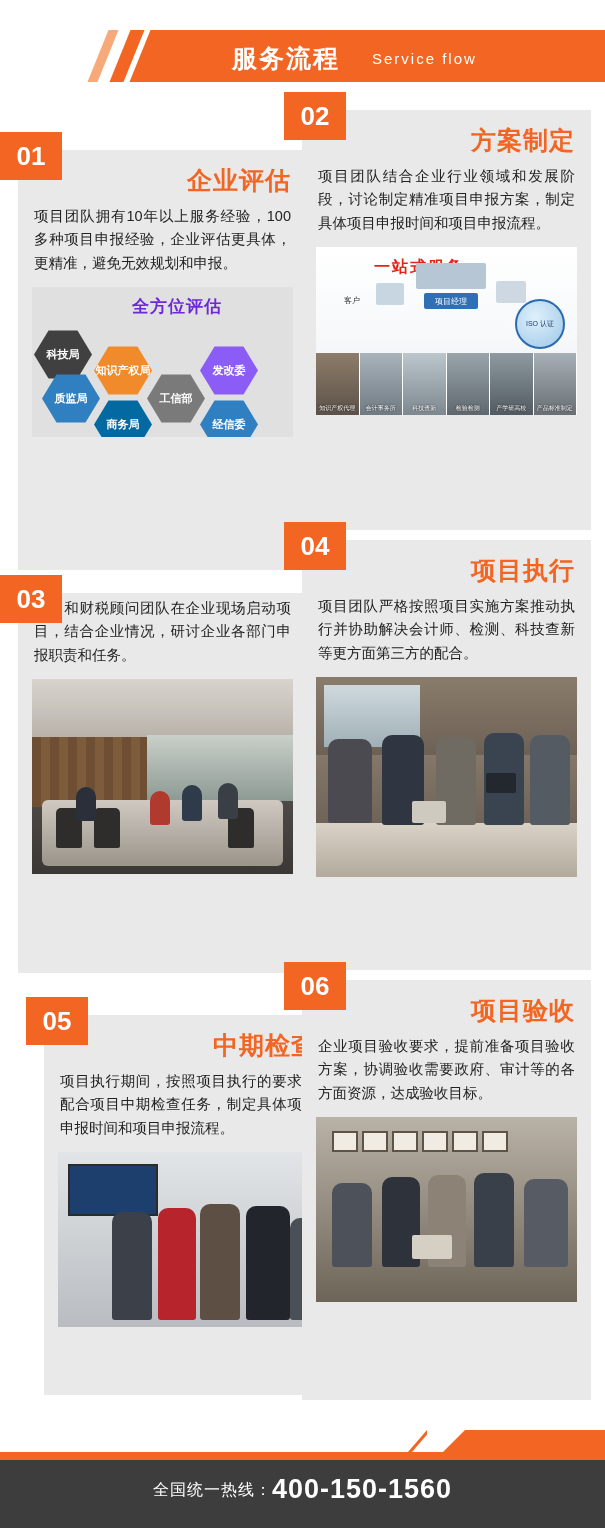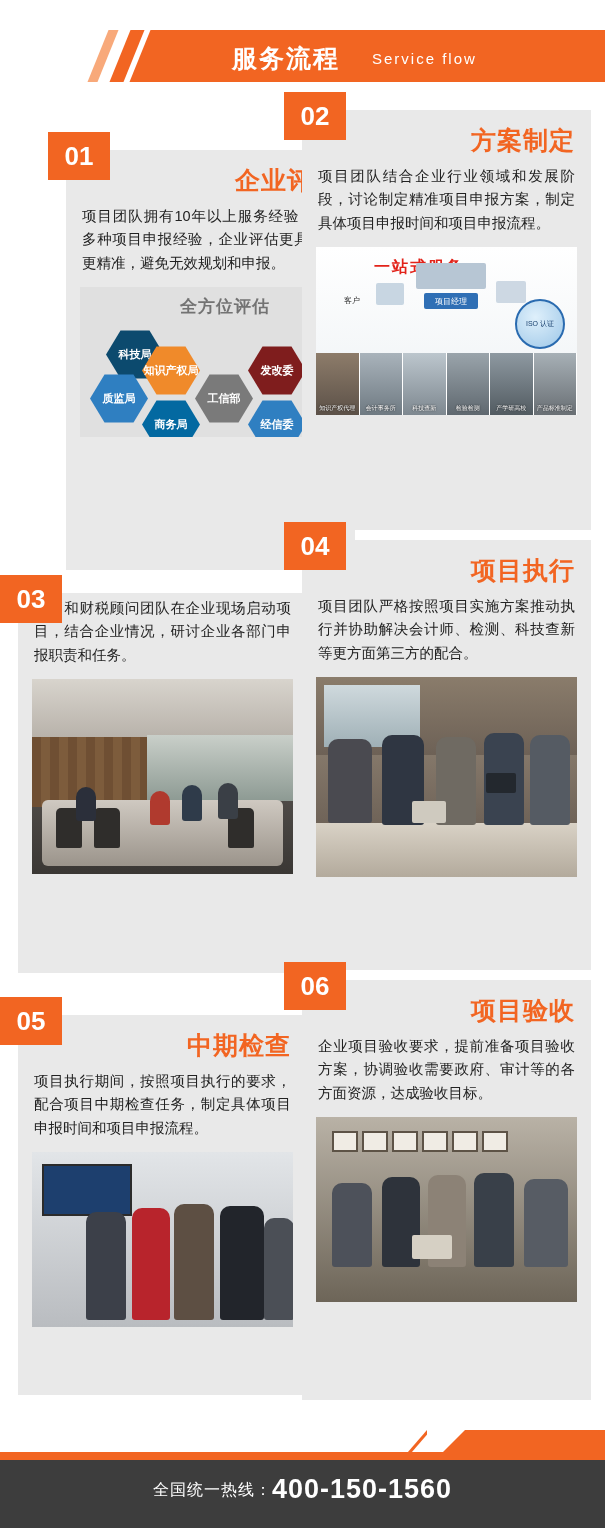--- a/index.html
+++ b/index.html
@@ -118,21 +118,21 @@
 
   
   .hexwrap {
     background: #e0e0e0;
     height: 150px;
     position: relative;
   }
   .hex-title {
     position: absolute;
     left: 100px; top: 8px;
-    color: #737373;
+    color: #6d28d9;
     font-weight: bold;
     font-size: 17px;
     letter-spacing: 1px;
   }
   .hex {
     position: absolute;
     width: 58px; height: 50px;
     clip-path: polygon(25% 2%, 75% 2%, 100% 50%, 75% 98%, 25% 98%, 0% 50%);
     display: flex;
     align-items: center;
@@ -349,30 +349,30 @@
   <div class="header-accent-2"></div>
   <div class="header-accent-1"></div>
   <div class="header-bar-skew"></div>
   <div class="header-bar"></div>
   <div class="header-title">服务流程</div>
   <div class="header-sub">Service flow</div>
 </div>
 
 <div class="grid">
 
-  <div class="card card-left" style="top: 50px; height: 420px; margin-left: 48px;">
+  <div class="card card-left" style="top: 50px; height: 420px;">
     <div class="badge badge-left">01</div>
     <div class="card-title">企业评估</div>
     <div class="card-text">项目团队拥有10年以上服务经验，100多种项目申报经验，企业评估更具体，更精准，避免无效规划和申报。</div>
     <div class="photo">
       <div class="hexwrap">
         <div class="hex-title">全方位评估</div>
-        <div class="hex" style="left:26px; top:42px; background:#0c4a6e;">科技局</div>
+        <div class="hex" style="left:2px; top:42px; background:#404040;">科技局</div>
         <div class="hex" style="left:62px; top:58px; background:#f08a2a;">知识产权局</div>
-        <div class="hex" style="left:168px; top:58px; background:#7f1d1d;">发改委</div>
+        <div class="hex" style="left:168px; top:58px; background:#8b5cf6;">发改委</div>
         <div class="hex" style="left:10px; top:86px; background:#2f7fc1;">质监局</div>
         <div class="hex" style="left:115px; top:86px; background:#7a7a7a;">工信部</div>
         <div class="hex" style="left:62px; top:112px; background:#0369a1;">商务局</div>
         <div class="hex" style="left:168px; top:112px; background:#2f7fc1;">经信委</div>
       </div>
     </div>
   </div>
 
   <div class="card card-right" style="top: 10px; height: 420px;">
     <div class="badge badge-right">02</div>
@@ -444,21 +444,21 @@
         <div class="ph-person" style="left:66px; top:58px; width:42px; height:90px; background:#2f3642;"></div>
         <div class="ph-person" style="left:120px; top:60px; width:40px; height:88px; background:#6f6a62;"></div>
         <div class="ph-person" style="left:168px; top:56px; width:40px; height:92px; background:#3a4350;"></div>
         <div class="ph-person" style="left:214px; top:58px; width:40px; height:90px; background:#555b63;"></div>
         <div class="svc-box" style="left:96px; top:124px; width:34px; height:22px; background:#cfcabf;"></div>
         <div class="svc-box" style="left:170px; top:96px; width:30px; height:20px; background:#23282e;"></div>
       </div>
     </div>
   </div>
 
-  <div class="card card-left" style="top: 915px; height: 380px;">
+  <div class="card card-left" style="top: 915px; height: 380px; margin-left: 26px;">
     <div class="badge badge-left">05</div>
     <div class="card-title">中期检查</div>
     <div class="card-text">项目执行期间，按照项目执行的要求，配合项目中期检查任务，制定具体项目申报时间和项目申报流程。</div>
     <div class="photo">
       <div class="ph-lobby">
         <div class="ph-lobby-wall"></div>
         <div class="ph-lobby-screen"></div>
         <div class="ph-person" style="left:54px; top:60px; width:40px; height:108px; background:#3c4049;"></div>
         <div class="ph-person" style="left:100px; top:56px; width:38px; height:112px; background:#b8242c;"></div>
         <div class="ph-person" style="left:142px; top:52px; width:40px; height:116px; background:#5d4f43;"></div>

